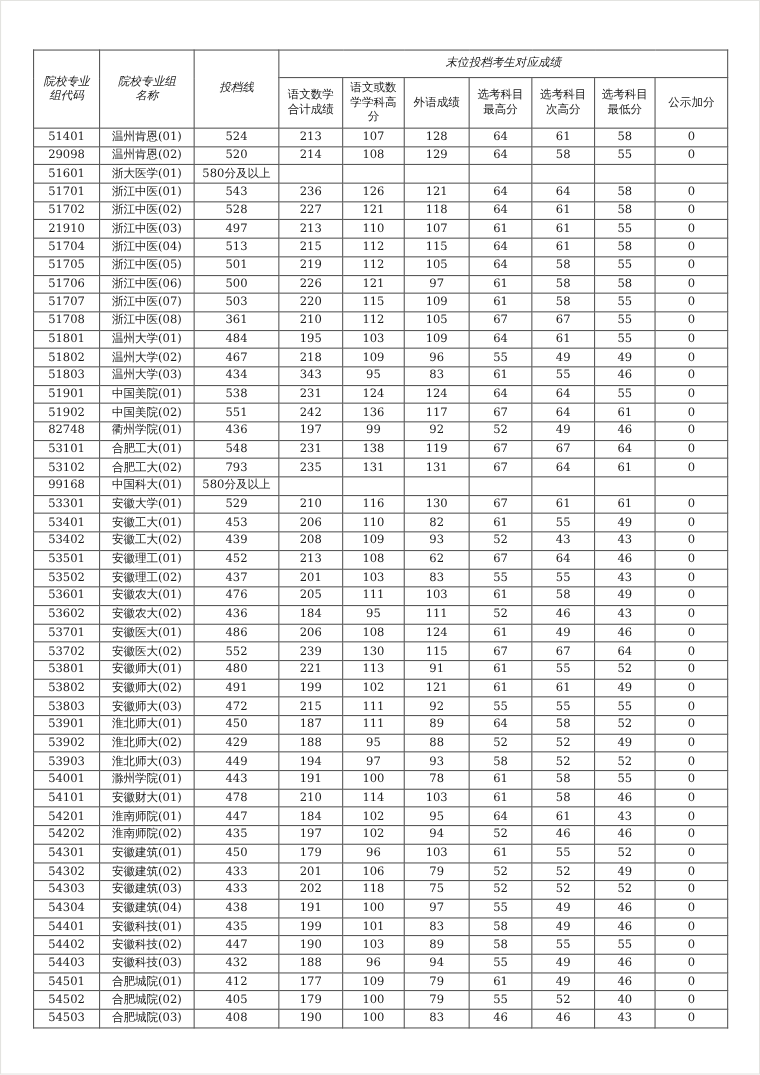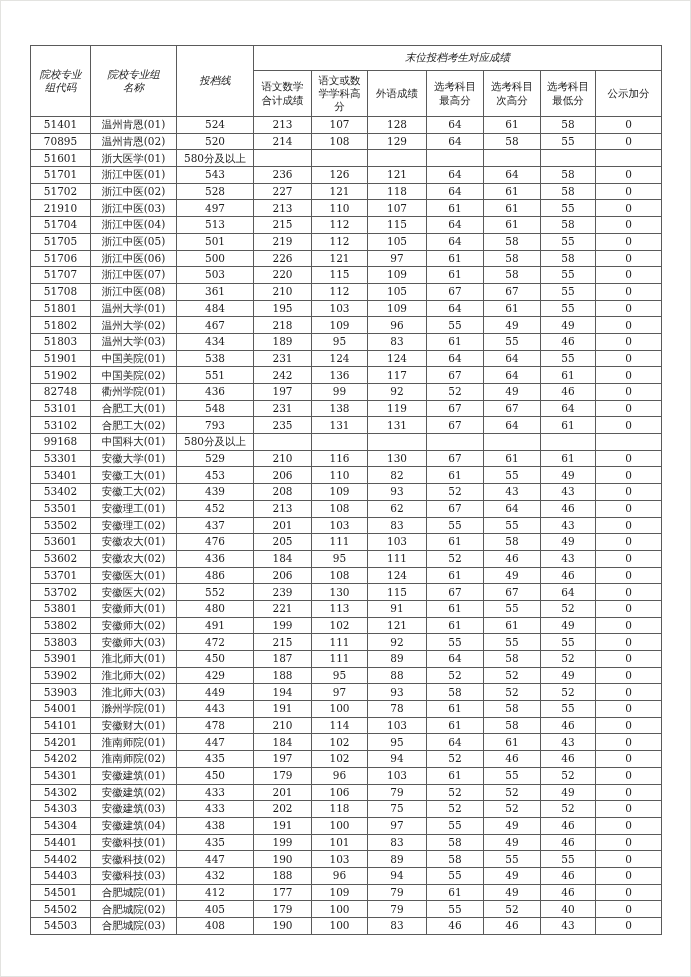--- a/index.html
+++ b/index.html
@@ -88,21 +88,21 @@
           <td>524</td>
           <td>213</td>
           <td>107</td>
           <td>128</td>
           <td>64</td>
           <td>61</td>
           <td>58</td>
           <td>0</td>
         </tr>
         <tr>
-          <td>70895</td>
+          <td>29098</td>
           <td>温州肯恩(02)</td>
           <td>520</td>
           <td>214</td>
           <td>108</td>
           <td>129</td>
           <td>64</td>
           <td>58</td>
           <td>55</td>
           <td>0</td>
         </tr>
@@ -235,21 +235,21 @@
           <td>96</td>
           <td>55</td>
           <td>49</td>
           <td>49</td>
           <td>0</td>
         </tr>
         <tr>
           <td>51803</td>
           <td>温州大学(03)</td>
           <td>434</td>
-          <td>189</td>
+          <td>343</td>
           <td>95</td>
           <td>83</td>
           <td>61</td>
           <td>55</td>
           <td>46</td>
           <td>0</td>
         </tr>
         <tr>
           <td>51901</td>
           <td>中国美院(01)</td>

